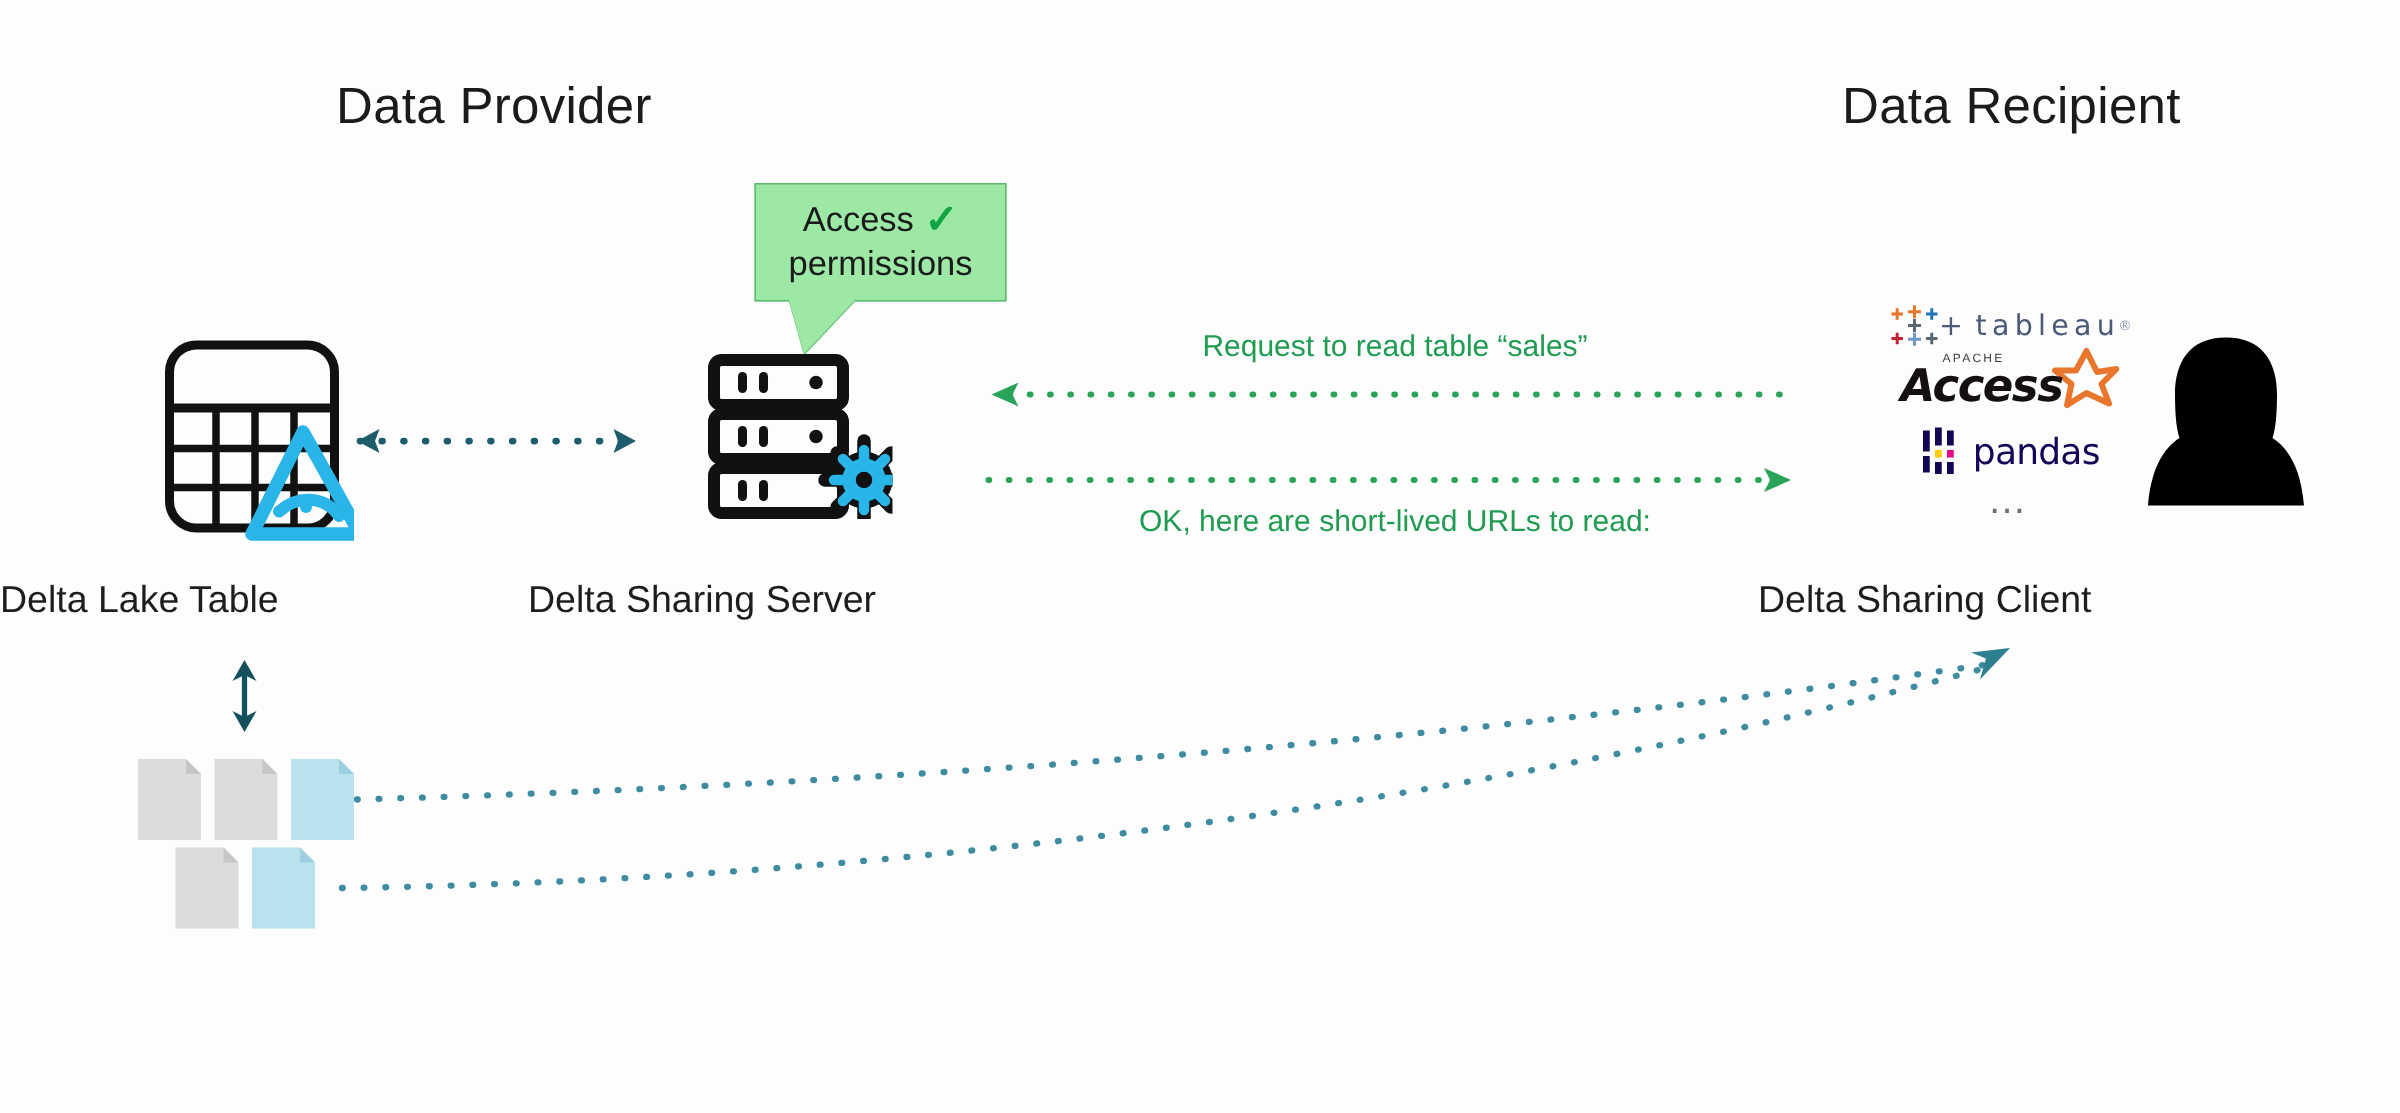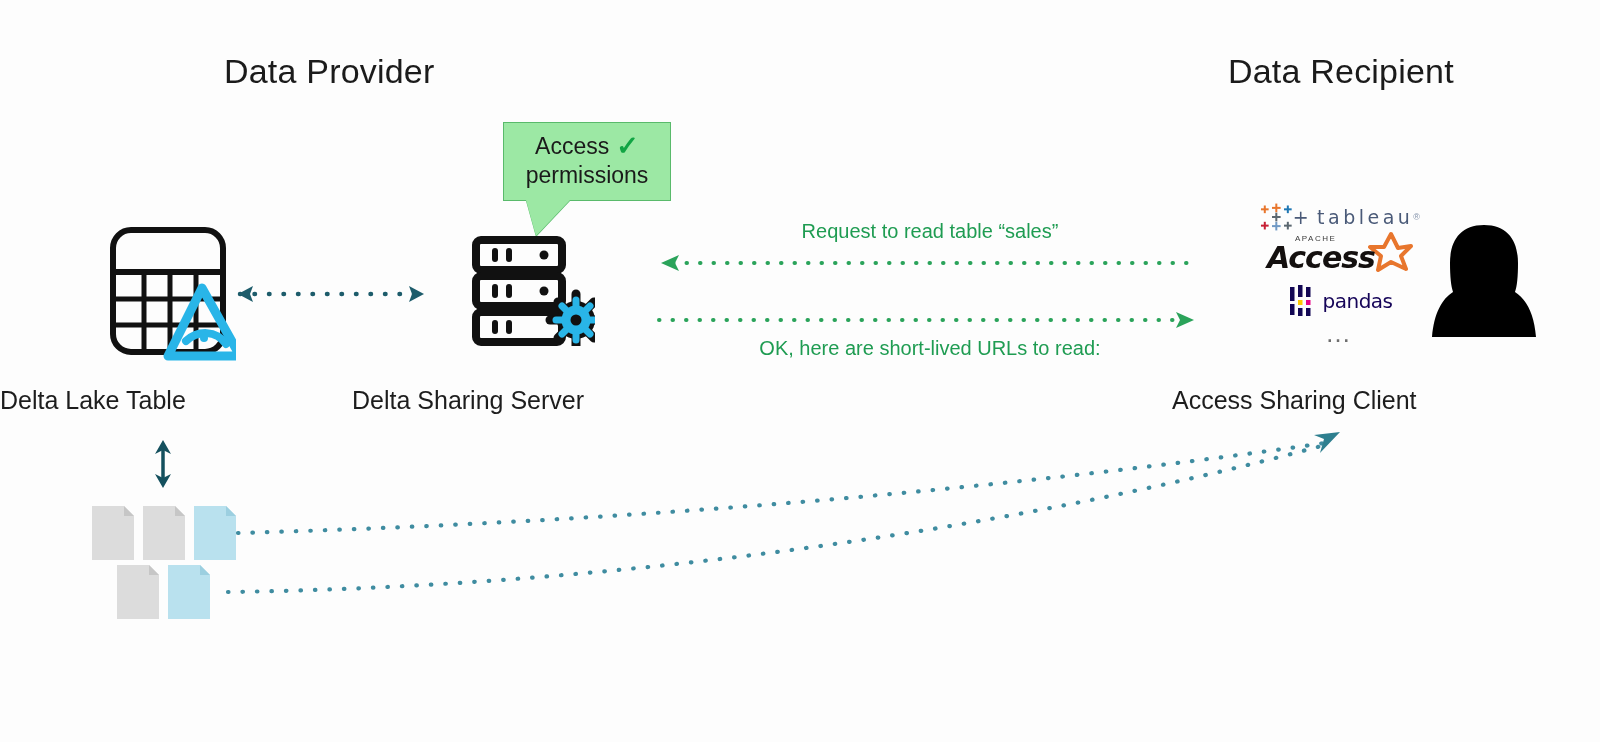--- a/index.html
+++ b/index.html
@@ -103,21 +103,21 @@
     letter-spacing: 1.5px;
     color: #3b3b3b;
     font-style: normal;
     font-weight: normal;
     position: absolute;
     left: 28px;
     top: -9px;
   }
   .pandas-word {
     font-family: "DejaVu Sans", sans-serif;
-    font-size: 20px;
+    font-size: 24px;
     color: #150458;
     letter-spacing: -0.5px;
     line-height: 1;
   }
   .ellipsis-dots {
     font-size: 26px;
     color: #6e6e6e;
     letter-spacing: 4px;
     line-height: 1;
   }
@@ -306,21 +306,21 @@
                C20 54, 21 63, 23 69
                C12 76, 4 90, 2 114
                L106 114
                C104 90, 96 76, 85 69
                C87 63, 88 54, 88 40
                C88 18, 78 2, 54 2 Z" fill="#000000"></path>
       <path d="M40 62 C44 74, 64 74, 68 62 L68 74 C60 82, 48 82, 40 74 Z" fill="#000000"></path>
     </svg>
   </div>
 
-  <div class="abs node-caption" style="left:1172px; top:386px; width:326px;">Access Sharing Client</div>
+  <div class="abs node-caption" style="left:1172px; top:386px; width:326px;">Delta Sharing Client</div>
 
   <div class="abs" style="left:150px; top:438px;">
     <svg width="26" height="52" viewBox="0 0 26 52">
       <line x1="13" y1="10" x2="13" y2="42" stroke="#14505e" stroke-width="3.5"></line>
       <path d="M13 2 L21 16 L13 12 L5 16 Z" fill="#14505e"></path>
       <path d="M13 50 L21 36 L13 40 L5 36 Z" fill="#14505e"></path>
     </svg>
   </div>
 
   <div class="abs" style="left:90px; top:504px;">

